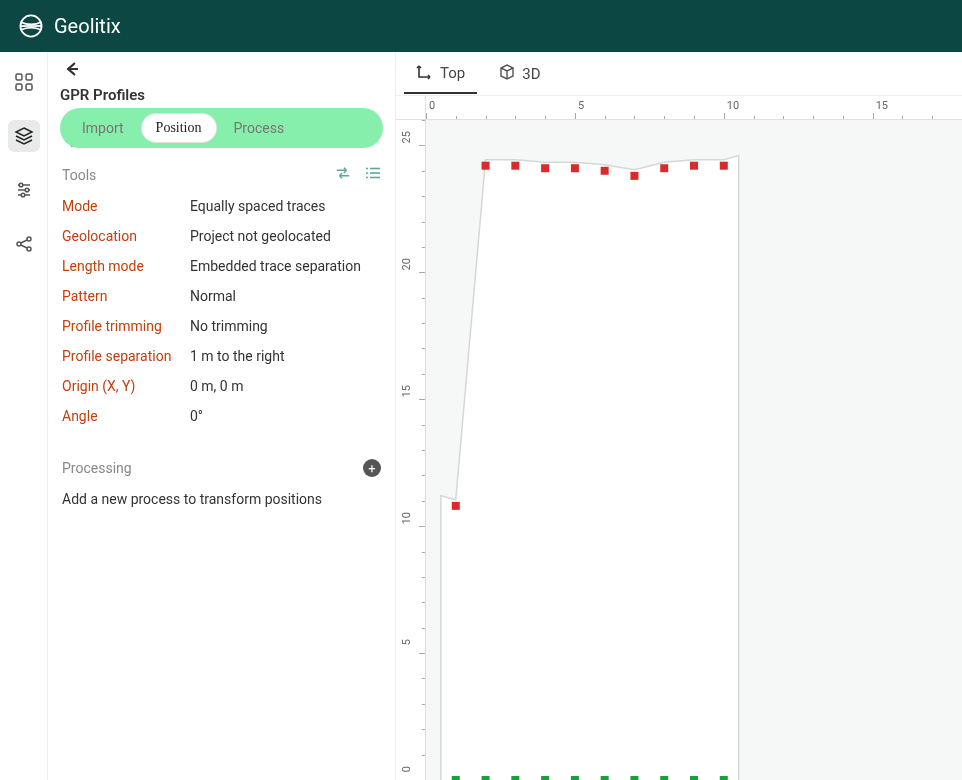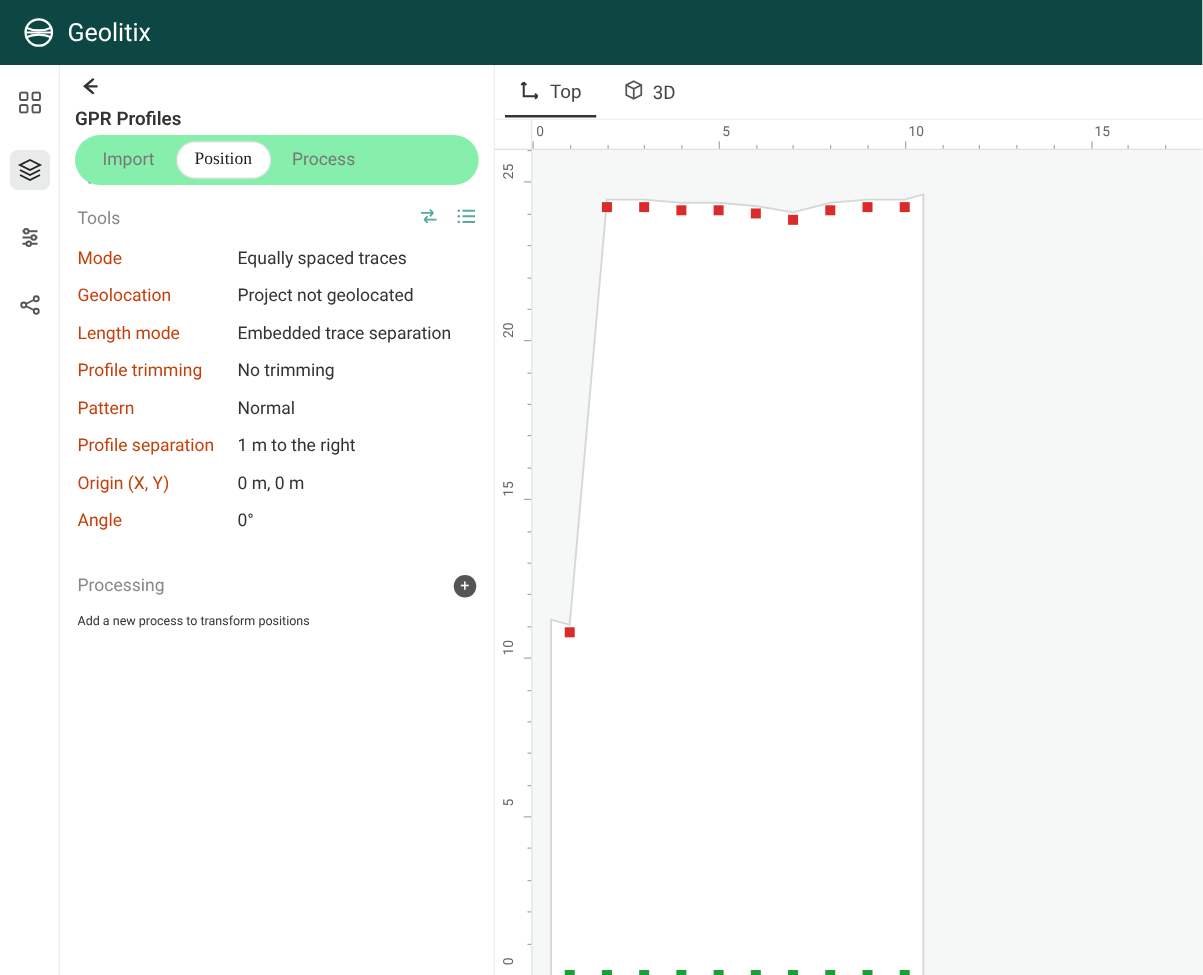--- a/index.html
+++ b/index.html
@@ -22,21 +22,21 @@
   .section-head { display:flex; align-items:center; justify-content:space-between; margin-top: 14px; padding: 4px 2px;}
   .section-head .label { color: #888; font-size: 14px; }
   .tools-icons { display:flex; gap:14px; color:#5aa99f;}
   .kvlist { margin-top: 4px; }
   .kv { display:flex; padding: 7px 2px; font-size: 14px; }
   .kv .k { width: 128px; color: #c2410c; }
   .kv .v { color: #333; }
   .processing-head { display:flex; align-items:center; justify-content:space-between; margin-top: 24px; padding: 4px 2px;}
   .processing-head .label { color:#888; }
   .add-btn { width:18px; height:18px; border-radius:50%; background:#555; color:#fff; display:flex;align-items:center;justify-content:center; font-size:13px; cursor:pointer;}
-  .processing-hint { padding: 10px 2px; color:#333; font-size:10px;}
+  .processing-hint { padding: 10px 2px; color:#333; font-size:14px;}
   .main { flex:1; display:flex; flex-direction:column; position:relative; }
   .viewtabs { height:44px; display:flex; align-items:center; gap:10px; padding: 0 8px; border-bottom:1px solid #eee;}
   .viewtab { display:flex; align-items:center; gap:7px; padding: 8px 12px; cursor:pointer; color:#444; font-size:15px;}
   .viewtab.active { border-bottom: 2px solid #333;  margin-bottom:-1px;}
   .canvas-wrap { flex:1; position:relative; background:#f6f7f7; }
   .ruler-h { position:absolute; left:30px; top:0; right:0; height:24px; background:#fff; border-bottom:1px solid #e0e0e0; font-size:10px; color:#666;}
   .ruler-h .tick { position:absolute; top:0; height:100%; }
   .ruler-h .tick .num { position:absolute; top:3px; left:3px; font-size:11px;}
   .ruler-h .tick::after { content:''; position:absolute; bottom:0; left:0; width:1px; height:6px; background:#aaa;}
   .ruler-h .minor::after { height:3px; }
@@ -157,26 +157,26 @@
         </div>
         <div class="kv">
           <div class="k">Geolocation</div>
           <div class="v">Project not geolocated</div>
         </div>
         <div class="kv">
           <div class="k">Length mode</div>
           <div class="v">Embedded trace separation</div>
         </div>
         <div class="kv">
+          <div class="k">Pattern</div>
+          <div class="v">Normal</div>
+        </div>
+        <div class="kv">
           <div class="k">Profile trimming</div>
           <div class="v">No trimming</div>
-        </div>
-        <div class="kv">
-          <div class="k">Pattern</div>
-          <div class="v">Normal</div>
         </div>
         <div class="kv">
           <div class="k">Profile separation</div>
           <div class="v">1 m to the right</div>
         </div>
         <div class="kv">
           <div class="k">Origin (X, Y)</div>
           <div class="v">0 m, 0 m</div>
         </div>
         <div class="kv">

